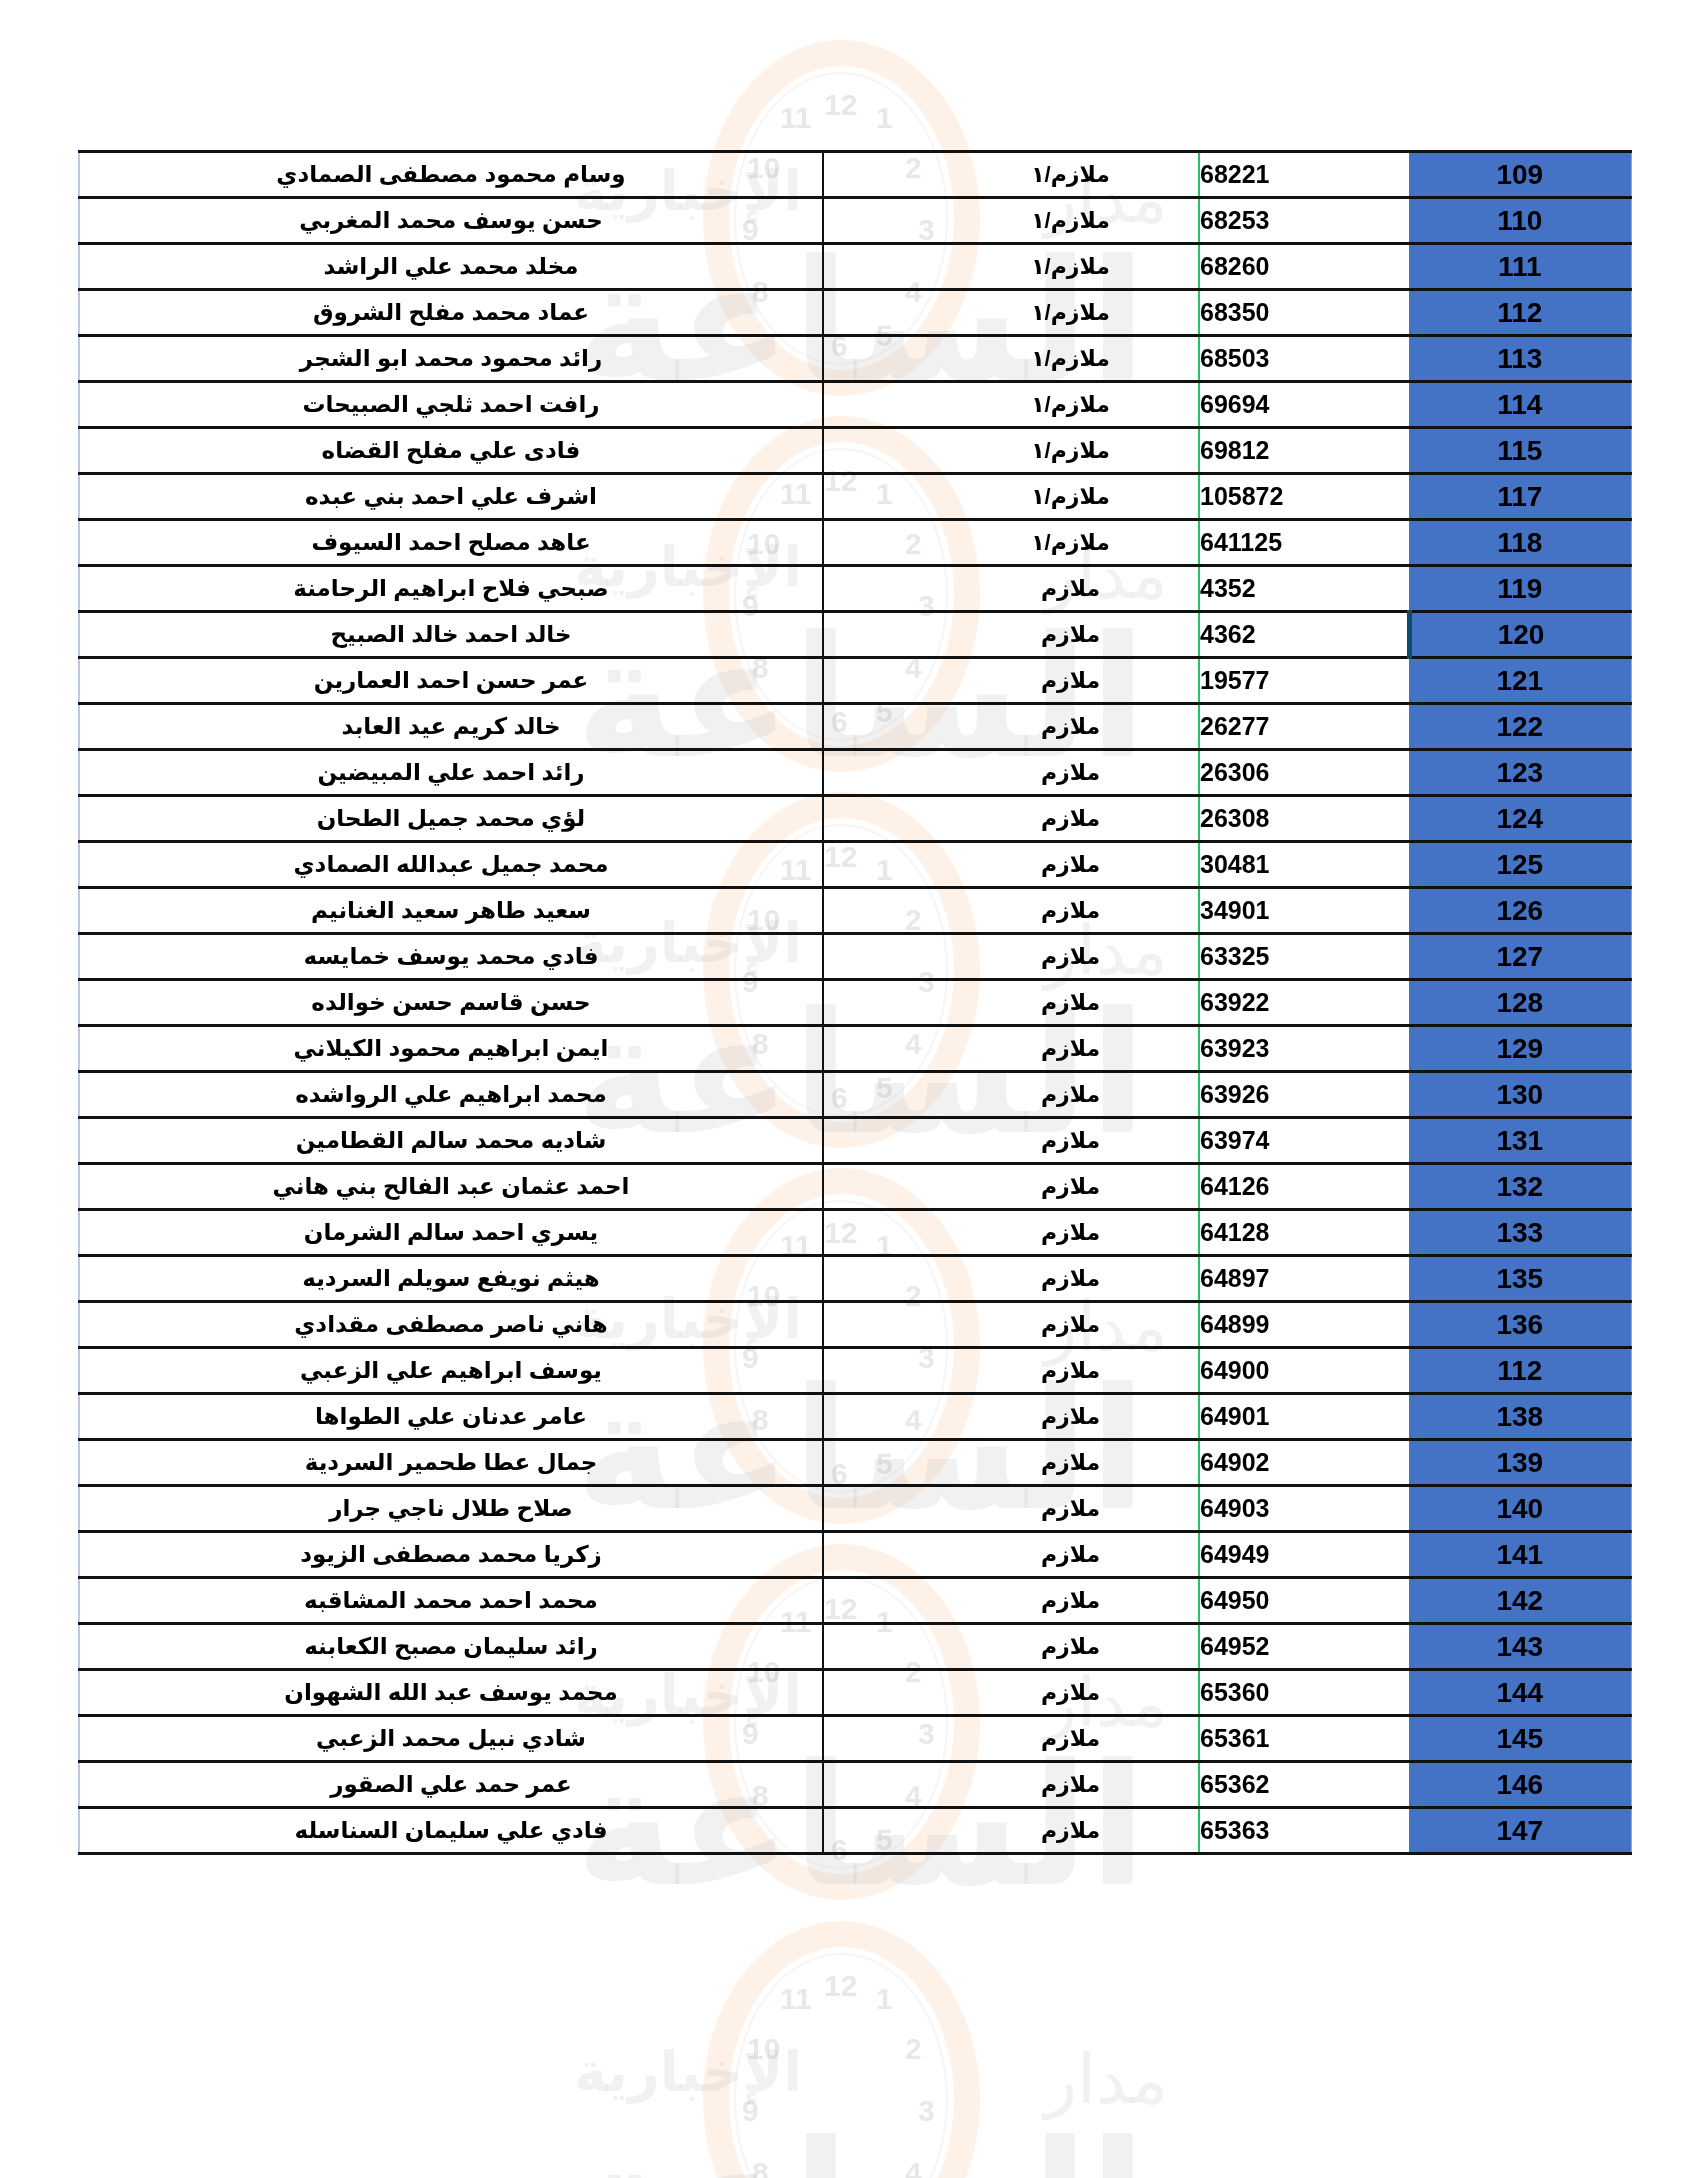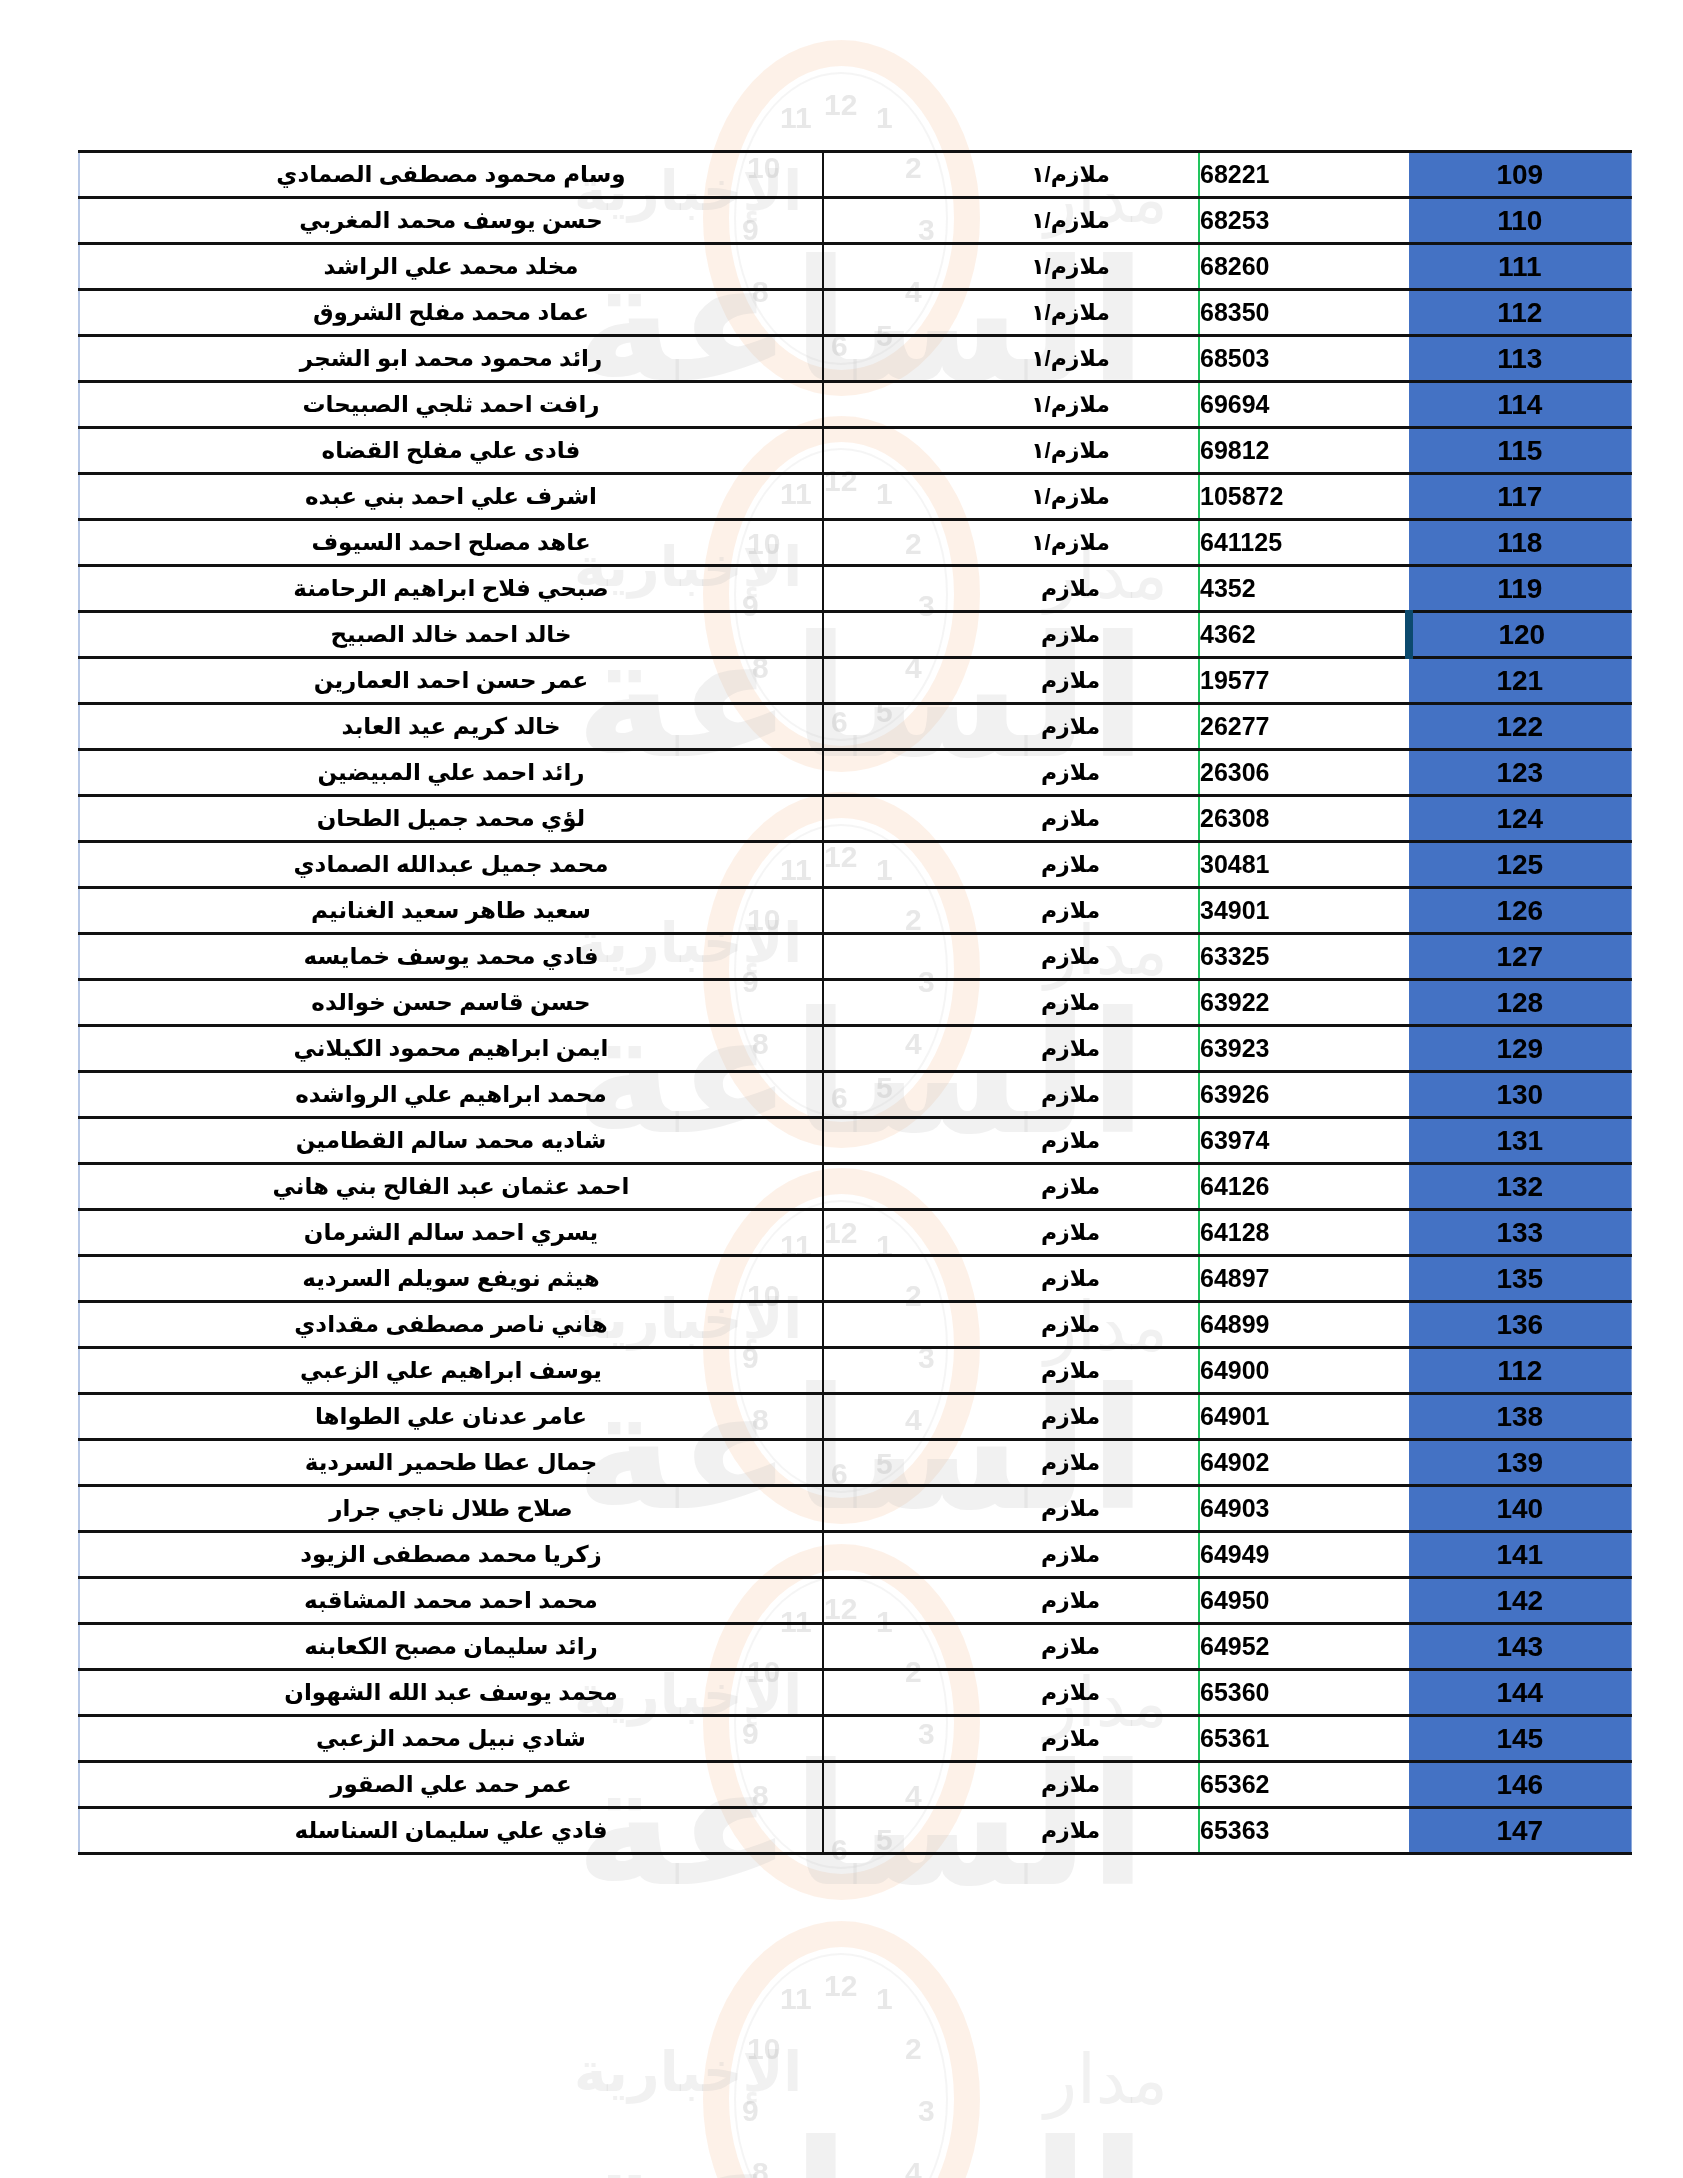--- a/index.html
+++ b/index.html
@@ -46,21 +46,21 @@
     width:376px; border-right:2px solid #22c55e; direction:rtl; text-align:center;
     font-size:22px; padding-right:0;
   }
   td.c-rank span { display:inline-block; margin-left:119px; }
   td.c-num { width:210px; text-align:left; font-size:25px; padding-top:6px; }
   td.c-idx {
     width:222px; background:#4472c4; color:#fff; text-align:center; font-size:28px;
     border-top:2px solid #8eaadb; border-bottom:2px solid #8eaadb;
     border-right:1px solid #8eaadb; padding-left:10px; padding-bottom:6px;
   }
-  tr.marked td.c-num { border-right:8px solid #0c4a6e; }
+  tr.marked td.c-num { border-right:5px solid #0c4a6e; }
 </style>
 </head>
 <body>
 
 <div id="watermarks">
     <div class="wm" style="top: 40px;">
     <div class="ring"></div>
     <div class="face"></div>
     <div class="small">الإخبارية</div>
     <div class="small2">مدار</div>

